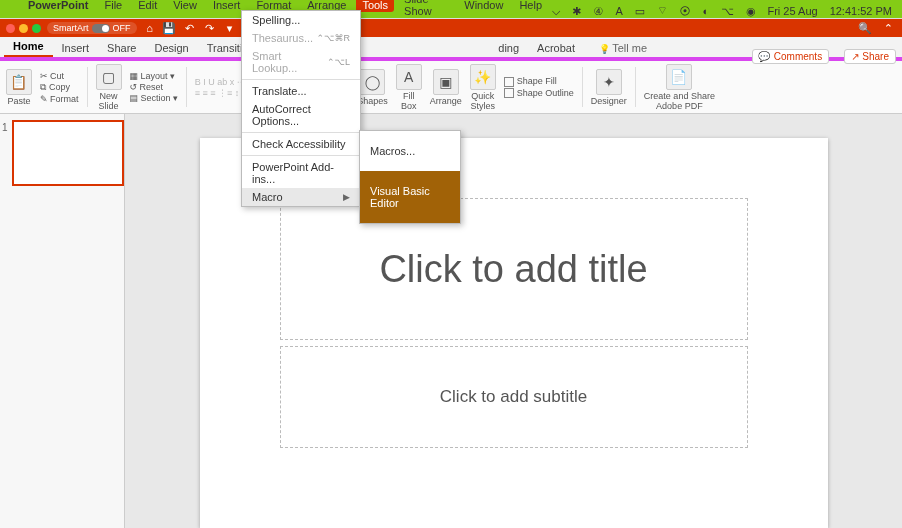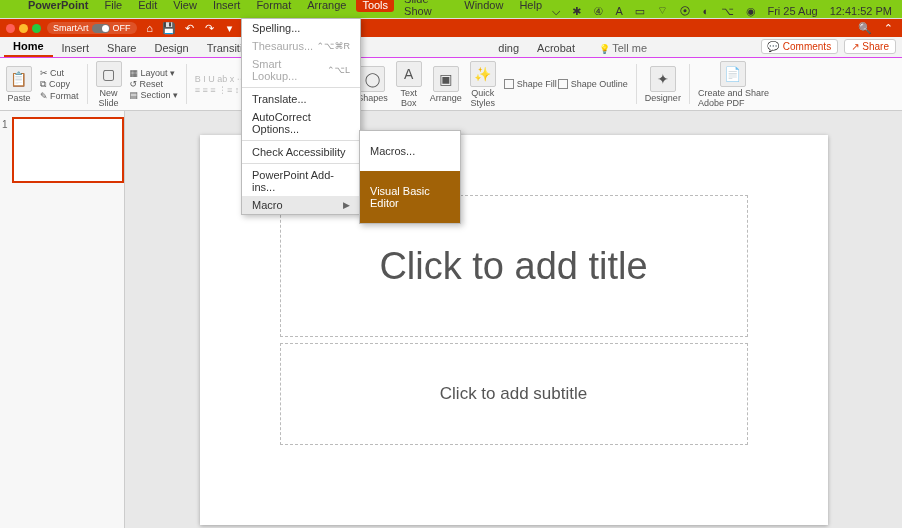--- a/index.html
+++ b/index.html
@@ -13,45 +13,45 @@
 .menubar .right span{padding:0 4px;font-size:11px}
 .qat{height:18px;background:#d93400;color:#fff;display:flex;align-items:center;padding:0 6px;gap:6px}
 .qat .tl{display:flex;gap:4px}
 .qat .dot{width:9px;height:9px;border-radius:50%}
 .qat .autosave{background:rgba(255,255,255,.15);border-radius:8px;padding:1px 6px;font-size:9px;display:flex;align-items:center;gap:3px}
 .qat .toggle{width:18px;height:9px;background:#777;border-radius:5px;position:relative}
 .qat .toggle::after{content:'';position:absolute;right:1px;top:1px;width:7px;height:7px;background:#fff;border-radius:50%}
 .qat .qicn{width:14px;height:14px;display:flex;align-items:center;justify-content:center;font-size:11px}
 .qat .title{flex:1;font-size:11px}
 .qat .ricn{padding:0 3px}
-.tabs{height:20px;background:#f3f3f3;border-bottom:1px solid #d946ef;display:flex;align-items:flex-end;padding:0 4px;position:relative}
+.tabs{height:20px;background:#f3f3f3;border-bottom:4px solid #d946ef;display:flex;align-items:flex-end;padding:0 4px;position:relative}
 .tabs .tab{padding:3px 9px;font-size:11px;cursor:default;color:#444}
 .tabs .tab.active{font-weight:600;border-bottom:2px solid #d93400;color:#000}
 .tabs .tellme{color:#666;margin-left:6px}
 .tabs .tellme::before{content:'💡';font-size:9px;margin-right:2px}
-.tabs .tright{position:absolute;right:6px;top:2px;display:flex;gap:6px}
+.tabs .tright{position:absolute;right:6px;top:12px;display:flex;gap:15px}
 .tabs .tright .btn{border:1px solid #ccc;background:#fff;border-radius:3px;padding:1px 6px;font-size:10px;color:#d93400}
 .ribbon{height:48px;background:#fafafa;border-bottom:1px solid #ccc;display:flex;align-items:center;padding:2px 6px;gap:8px;font-size:9px;color:#555}
 .ribbon .grp{display:flex;flex-direction:column;align-items:center;gap:1px}
 .ribbon .bigicn{width:24px;height:24px;background:#eee;border:1px solid #ccc;border-radius:2px;display:flex;align-items:center;justify-content:center;font-size:14px}
 .ribbon .sep{width:1px;height:40px;background:#ddd}
 .ribbon .mini{display:flex;flex-direction:column;gap:1px;font-size:9px}
 .ribbon .mini span{white-space:nowrap}
-.ribbon .shapegrp{display:flex;flex-direction:row;gap:1px;font-size:9px}
+.ribbon .shapegrp{display:flex;flex-direction:column;gap:1px;font-size:9px}
 .ribbon .shapegrp span::before{content:'';display:inline-block;width:8px;height:8px;border:1px solid #888;margin-right:3px;vertical-align:middle}
 .body{display:flex;height:424px;background:#e8e8e8}
 .panel{width:125px;background:#f7f7f7;border-right:1px solid #ccc;padding:6px;box-sizing:border-box}
 .thumb{width:108px;height:62px;background:#fff;border:2px solid #d93400;position:relative;margin-left:6px}
 .thumbnum{position:absolute;left:-12px;top:0;font-size:10px;color:#666}
 .canvas{flex:1;position:relative;background:#e8e8e8;display:flex;align-items:flex-start;justify-content:center;padding-top:24px}
 .slide{width:628px;height:390px;background:#fff;box-shadow:0 1px 4px rgba(0,0,0,.3);position:relative}
 .ph{position:absolute;border:1px dashed #bbb;display:flex;align-items:center;justify-content:center;color:#555}
 .ph.title{left:80px;top:60px;right:80px;height:140px;font-size:38px}
 .ph.sub{left:80px;top:208px;right:80px;height:100px;font-size:17px}
-.dropdown{position:absolute;left:241px;top:18px;width:118px;background:#fff;border:1px solid #bbb;box-shadow:2px 2px 6px rgba(0,0,0,.25);font-size:11px;z-index:100}
+.dropdown{position:absolute;left:241px;top:10px;width:118px;background:#fff;border:1px solid #bbb;box-shadow:2px 2px 6px rgba(0,0,0,.25);font-size:11px;z-index:100}
 .dropdown .drow{padding:3px 10px;display:flex;justify-content:space-between;align-items:center;cursor:default}
 .dropdown .drow.dis{color:#aaa}
 .dropdown .drow.hl{background:#e8e8e8}
 .dropdown .dsep{height:1px;background:#ddd;margin:2px 0}
 .dropdown .arrow{font-size:9px;color:#666}
 .dropdown .sc{font-size:9px;color:#999}
 .submenu{position:absolute;left:359px;top:130px;width:100px;background:#fff;border:1px solid #bbb;box-shadow:2px 2px 6px rgba(0,0,0,.25);font-size:11px;z-index:101}
 .submenu .drow{padding:14px 10px;cursor:default}
 .submenu .drow.sel{background:#a16207;color:#fff}
 </style>
@@ -201,21 +201,21 @@
   <div class="grp">
       <div class="bigicn">🖼</div>
       <span>Picture</span>
     </div>
   <div class="grp">
       <div class="bigicn">◯</div>
       <span>Shapes</span>
     </div>
   <div class="grp">
       <div class="bigicn">A</div>
-      <span style="white-space:pre;text-align:center">Text
+      <span style="white-space:pre;text-align:center">Fill
 Box</span>
     </div>
   <div class="grp">
       <div class="bigicn">▣</div>
       <span>Arrange</span>
     </div>
   <div class="grp">
       <div class="bigicn">✨</div>
       <span style="white-space:pre;text-align:center">Quick
 Styles</span>
@@ -225,21 +225,21 @@
     <span>Shape Outline</span>
   </div>
   <div class="sep"></div>
   <div class="grp">
       <div class="bigicn">✦</div>
       <span>Designer</span>
     </div>
   <div class="sep"></div>
   <div class="grp">
       <div class="bigicn">📄</div>
-      <span style="white-space:pre;">Create and Share
+      <span style="white-space:pre;text-align:center">Create and Share
 Adobe PDF</span>
     </div>
 </div>
 
 <div class="body">
   <div class="panel">
     <div class="thumb">
       <span class="thumbnum">1</span>
     </div>
   </div>

